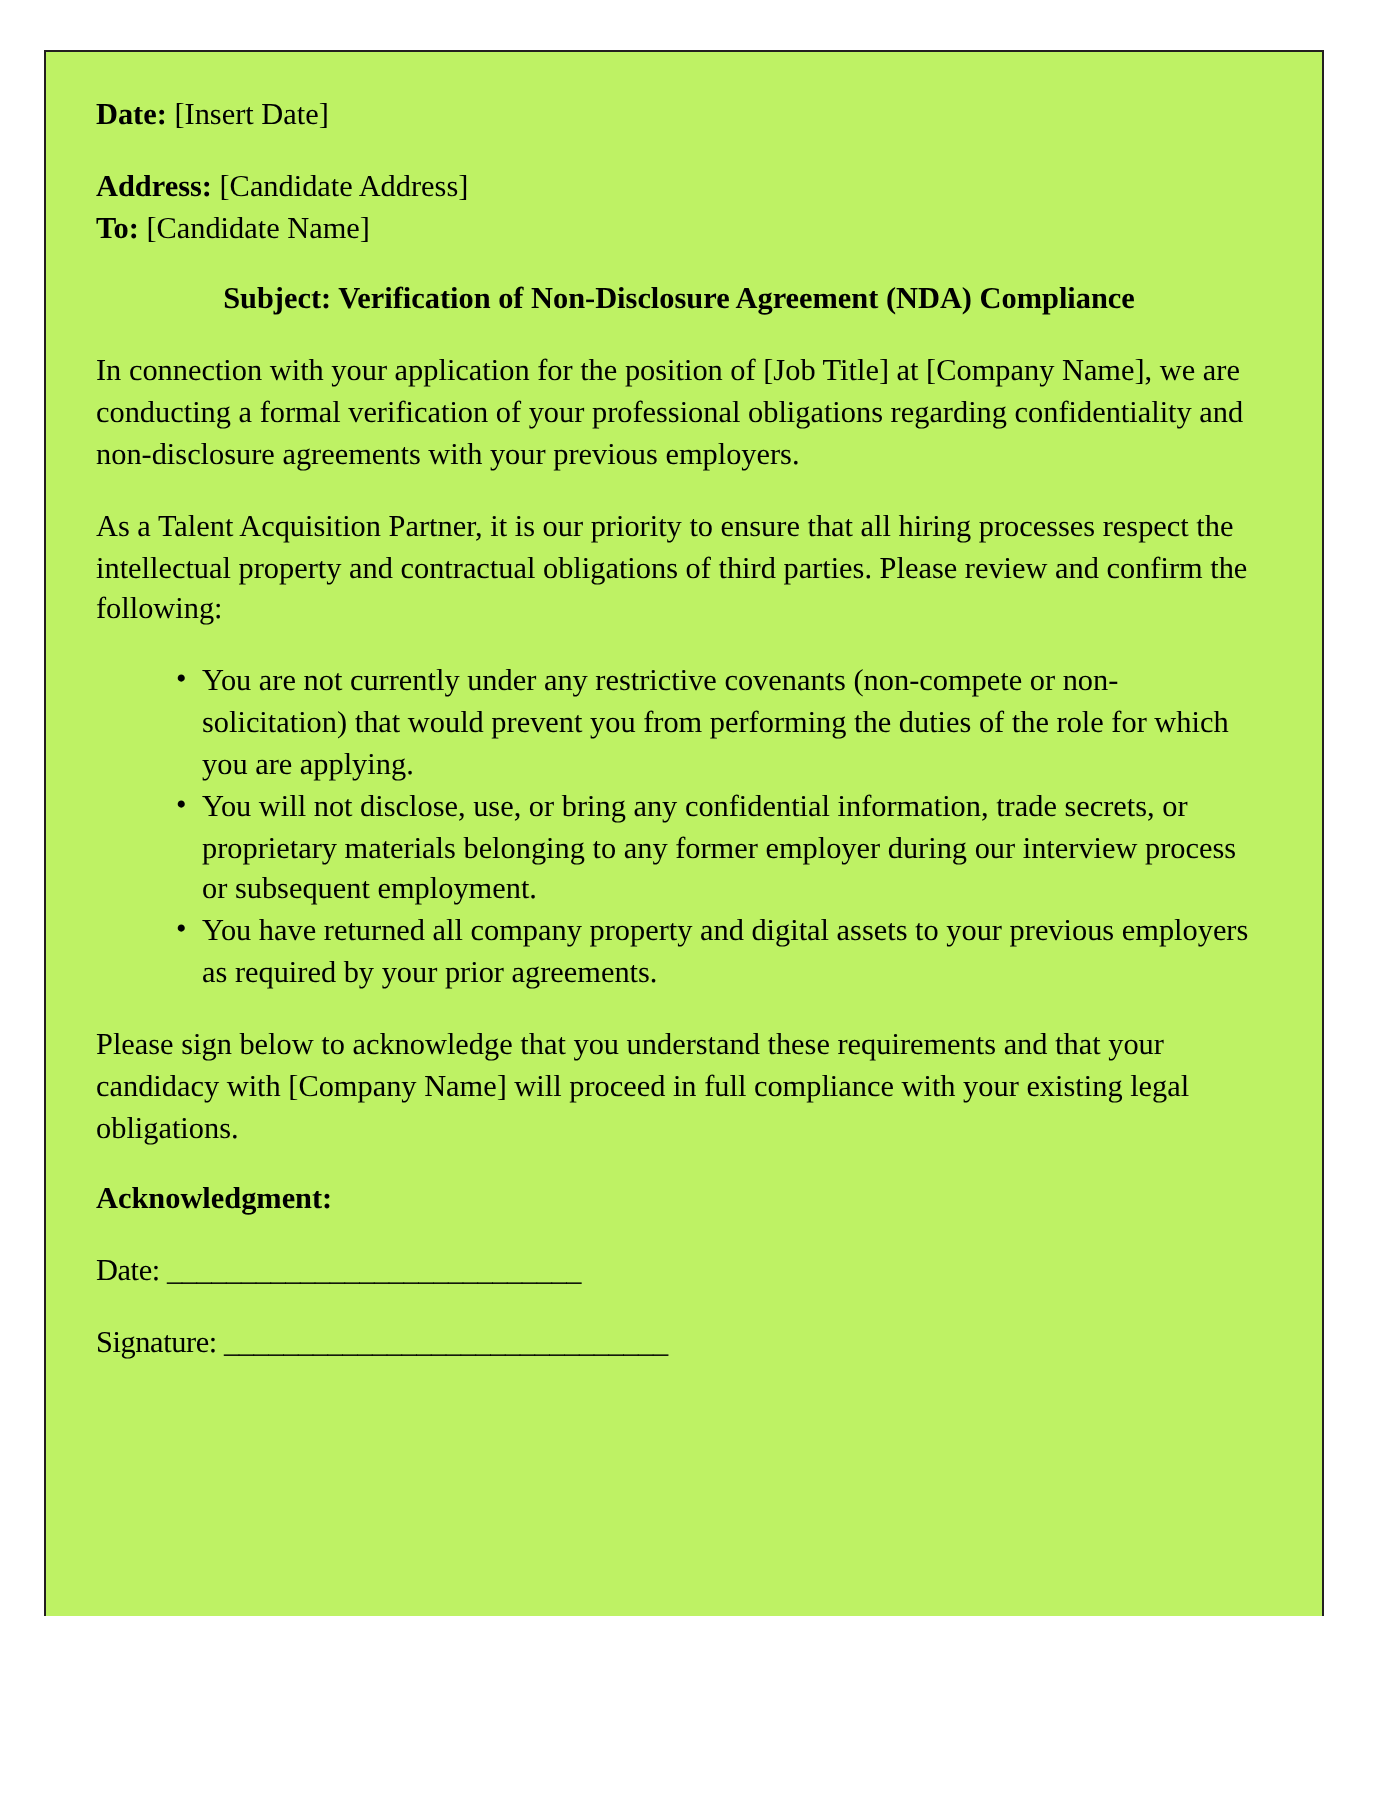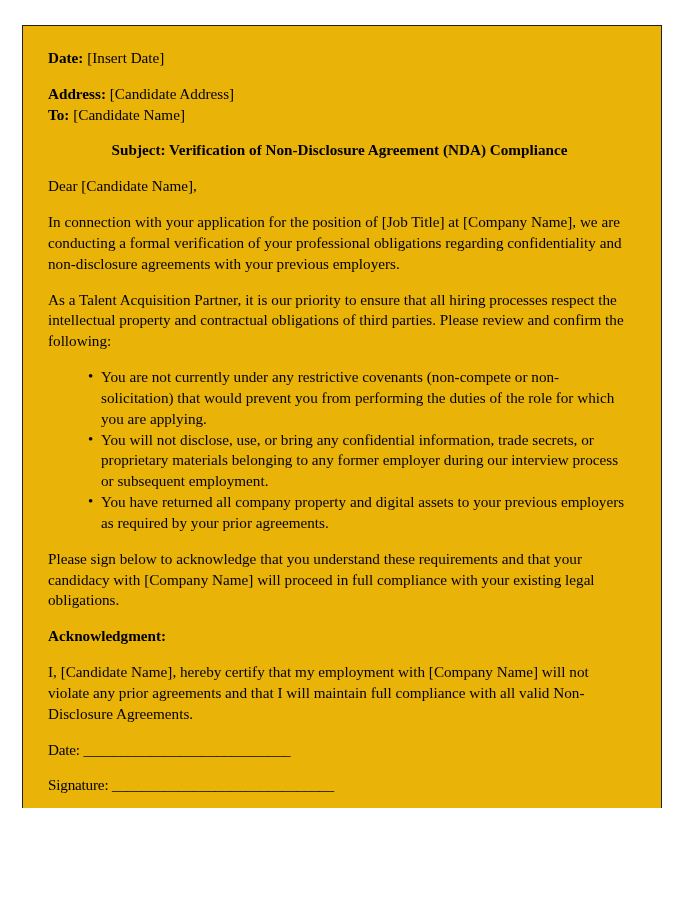--- a/index.html
+++ b/index.html
@@ -20,21 +20,21 @@
     position: absolute;
     left: 22px;
     top: 25px;
     width: 640px;       
     height: 783px;      
     box-sizing: border-box;
     border-left: 1.5px solid #231f20;
     border-right: 1.5px solid #231f20;
     border-top: 1.5px solid #231f20;
     border-bottom: none;
-    background: #eab308;
+    background: #bef264;
     overflow: hidden;
   }
 
   #doc-body {
     padding: 22px 30px 0 25px;
     font-size: 15.2px;
     line-height: 1.37;
   }
 
   .blk { margin: 0 0 15px 0; }
@@ -100,36 +100,34 @@
         <span>[Candidate Address]</span>
       </span>
       <span class="line">
         <span class="lbl">To:</span>
         <span>[Candidate Name]</span>
       </span>
     </div>
 
     <div class="subject">Subject: Verification of Non-Disclosure Agreement (NDA) Compliance</div>
 
-    <p class="para">Dear [Candidate Name],</p>
 
     <p class="para">In connection with your application for the position of [Job Title] at [Company Name], we are conducting a formal verification of your professional obligations regarding confidentiality and non-disclosure agreements with your previous employers.</p>
 
     <p class="para">As a Talent Acquisition Partner, it is our priority to ensure that all hiring processes respect the intellectual property and contractual obligations of third parties. Please review and confirm the following:</p>
 
     <ul class="checklist">
       <li>You are not currently under any restrictive covenants (non-compete or non-solicitation) that would prevent you from performing the duties of the role for which you are applying.</li>
       <li>You will not disclose, use, or bring any confidential information, trade secrets, or proprietary materials belonging to any former employer during our interview process or subsequent employment.</li>
       <li>You have returned all company property and digital assets to your previous employers as required by your prior agreements.</li>
     </ul>
 
     <p class="para">Please sign below to acknowledge that you understand these requirements and that your candidacy with [Company Name] will proceed in full compliance with your existing legal obligations.</p>
 
     <div class="ack-head">Acknowledgment:</div>
 
-    <p class="para">I, [Candidate Name], hereby certify that my employment with [Company Name] will not violate any prior agreements and that I will maintain full compliance with all valid Non-Disclosure Agreements.</p>
 
     <div class="sigline rule-long">Date: ____________________________</div>
 
     <div class="sigline rule-long">Signature: ______________________________</div>
 
   </div>
 </div>
 
 </body></html>

